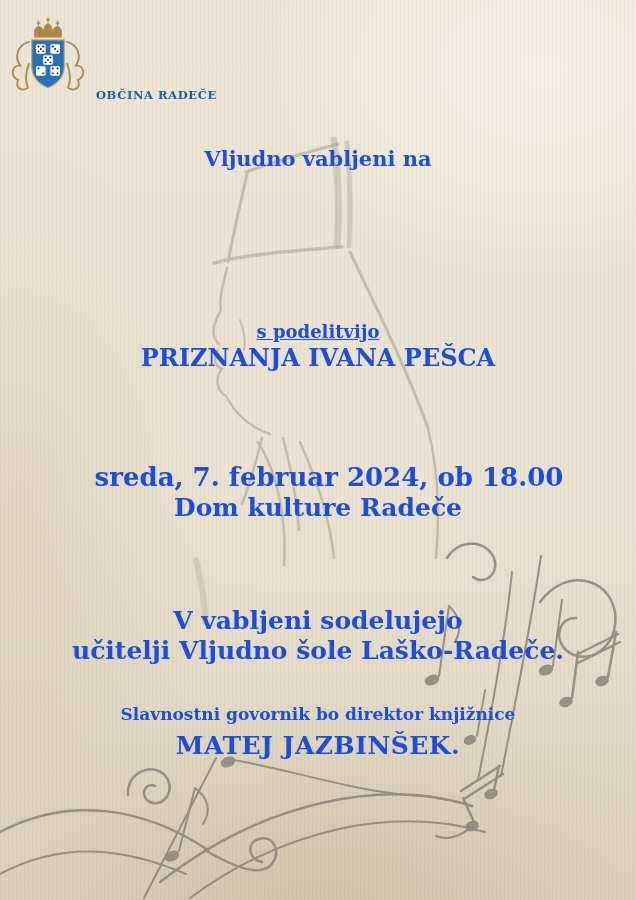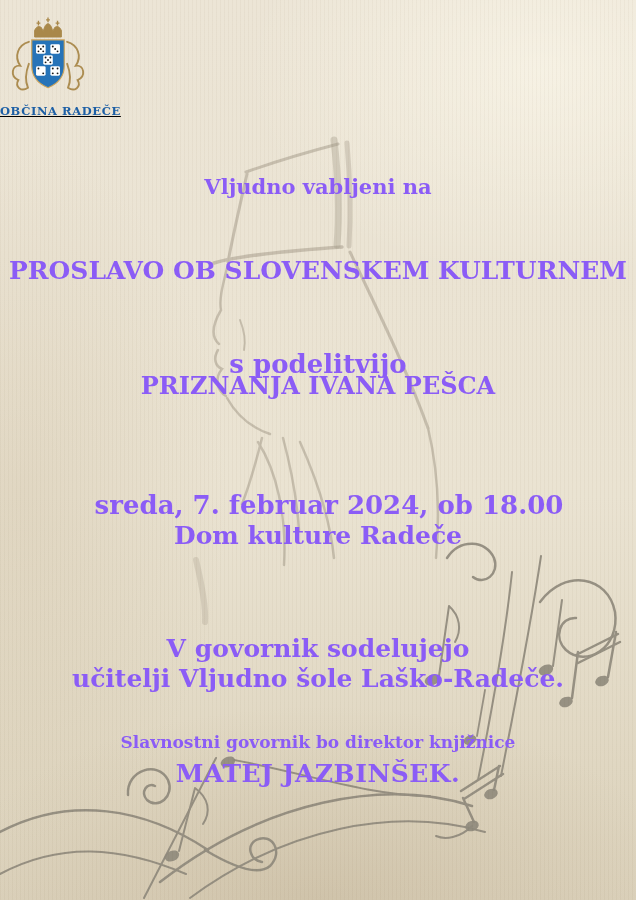--- a/index.html
+++ b/index.html
@@ -13,34 +13,34 @@
       linear-gradient(180deg,#ece5d6 0%, #eae3d2 55%, #e0d7c2 85%, #dcd2bc 100%);
   }
   .grain{
     position:absolute;inset:0;pointer-events:none;
     background:
       repeating-linear-gradient(90deg, rgba(150,128,90,0.05) 0 1px, rgba(0,0,0,0) 1px 4px),
       repeating-linear-gradient(0deg, rgba(255,255,255,0.05) 0 2px, rgba(0,0,0,0) 2px 6px);
     mix-blend-mode:multiply;
   }
   .layer{position:absolute;inset:0;}
-  .txt{position:absolute;left:0;right:0;text-align:center;color:#8b5cf6;font-weight:bold;white-space:nowrap;margin-top:28px;}
+  .txt{position:absolute;left:0;right:0;text-align:center;color:#1d4ed8;font-weight:bold;white-space:nowrap;}
   .intro        {top:146px;font-size:21px;}
   .title        {top:228px;font-size:25px;line-height:30px;}
-  .award-intro  {top:321px;font-size:26px;}
+  .award-intro  {top:321px;font-size:18px;text-decoration:underline;}
   .award        {top:343px;font-size:24px;}
   .datetime     {top:462px;font-size:26px;padding-left:22px;}
   .venue        {top:493px;font-size:25px;}
   .program1     {top:606px;font-size:25px;}
   .program2     {top:636px;font-size:25px;}
   .speaker-intro{top:704px;font-size:17px;}
   .speaker      {top:731px;font-size:25px;letter-spacing:0.5px;}
   .crest{
     position:absolute;top:16px;left:0;right:0;
-    display:flex;flex-direction:column;align-items:flex-start;text-decoration:underline;
+    display:flex;flex-direction:row;align-items:flex-end;
   }
   .crest svg{display:block;}
   .municipality{
     margin-top:2px;color:#1d5fa5;font-weight:bold;font-size:11.5px;letter-spacing:0.6px;
   }
 </style>
 </head>
 <body>
 
 <svg class="layer" viewBox="0 0 636 900" aria-hidden="true">
@@ -145,22 +145,21 @@
           <circle cx="55" cy="60" r="1"></circle>
           <circle cx="60" cy="60" r="1"></circle>
       </g>
     </g>
   </svg>
   <div class="municipality">OBČINA RADEČE</div>
 </div>
 
 <div class="txt intro">Vljudno vabljeni na</div>
 <div class="txt title">
-  <div>PROSLAVO OB SLOVENSKEM KULTURNEM</div>
 </div>
 <div class="txt award-intro">s podelitvijo</div>
 <div class="txt award">PRIZNANJA IVANA PEŠCA</div>
 <div class="txt datetime">sreda, 7. februar 2024, ob 18.00</div>
 <div class="txt venue">Dom kulture Radeče</div>
-<div class="txt program1">V govornik sodelujejo</div>
+<div class="txt program1">V vabljeni sodelujejo</div>
 <div class="txt program2">učitelji Vljudno šole Laško-Radeče.</div>
 <div class="txt speaker-intro">Slavnostni govornik bo direktor knjižnice</div>
 <div class="txt speaker">MATEJ JAZBINŠEK.</div>
 
 </body></html>

